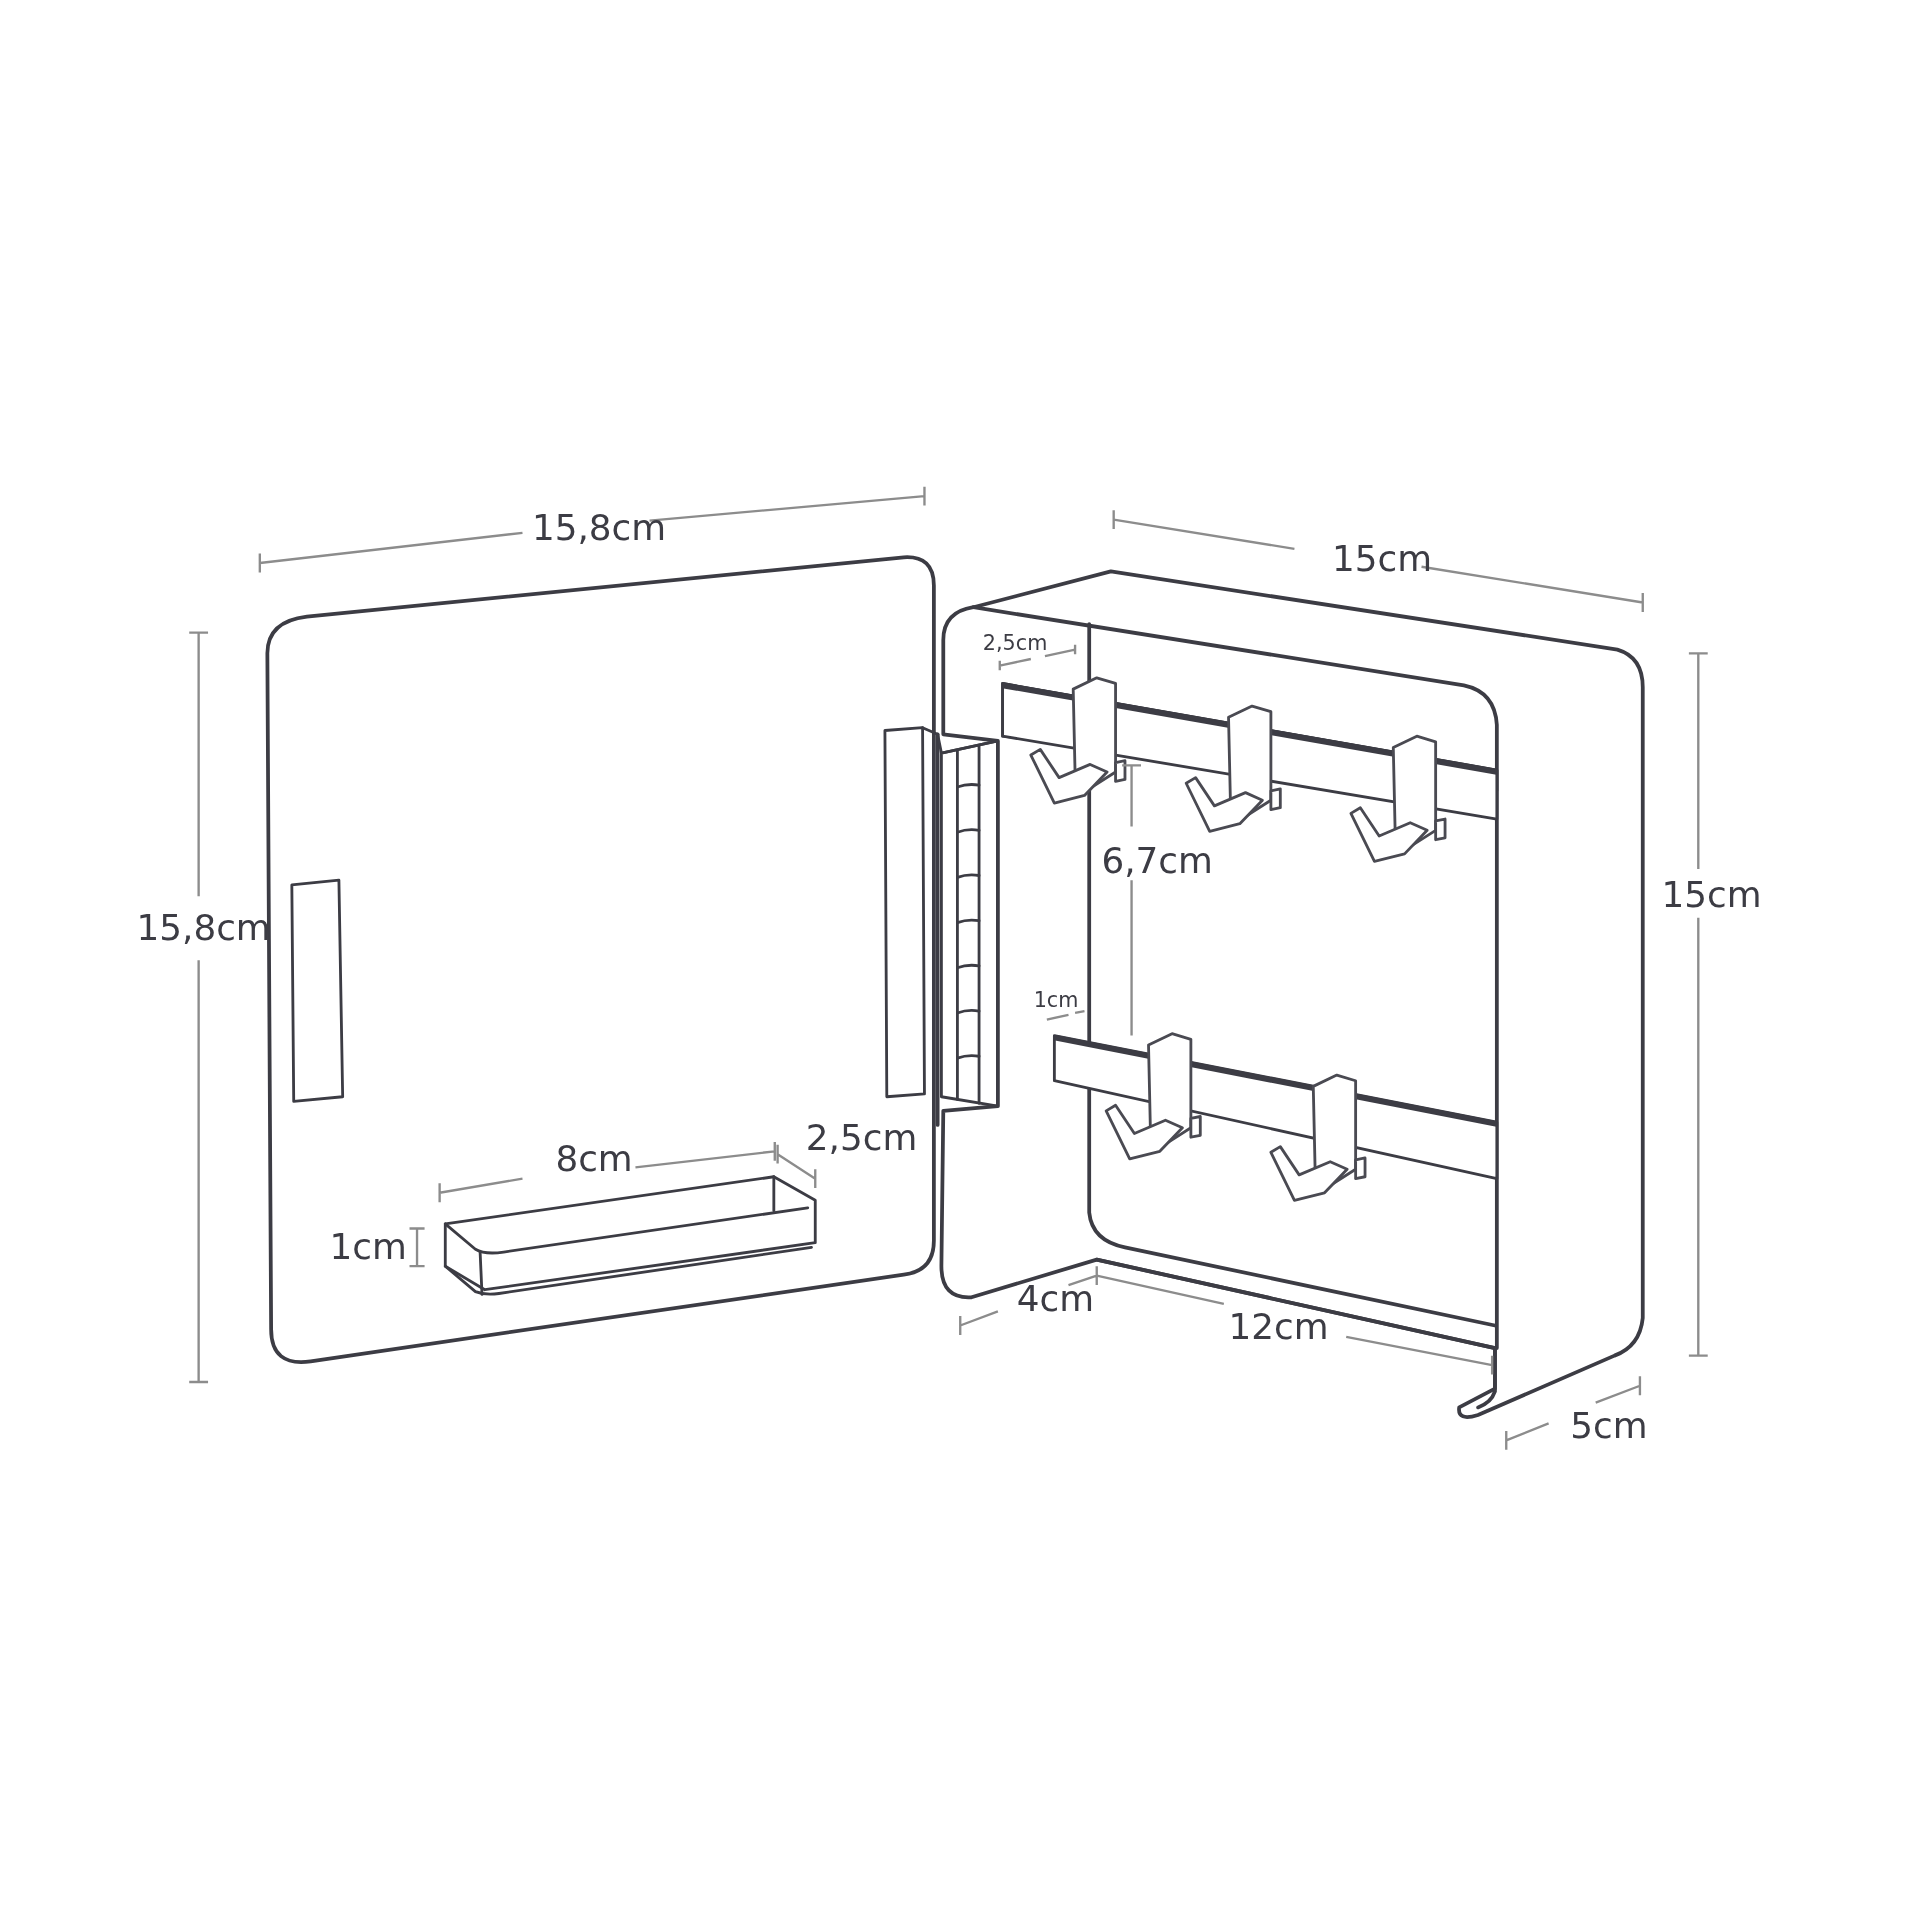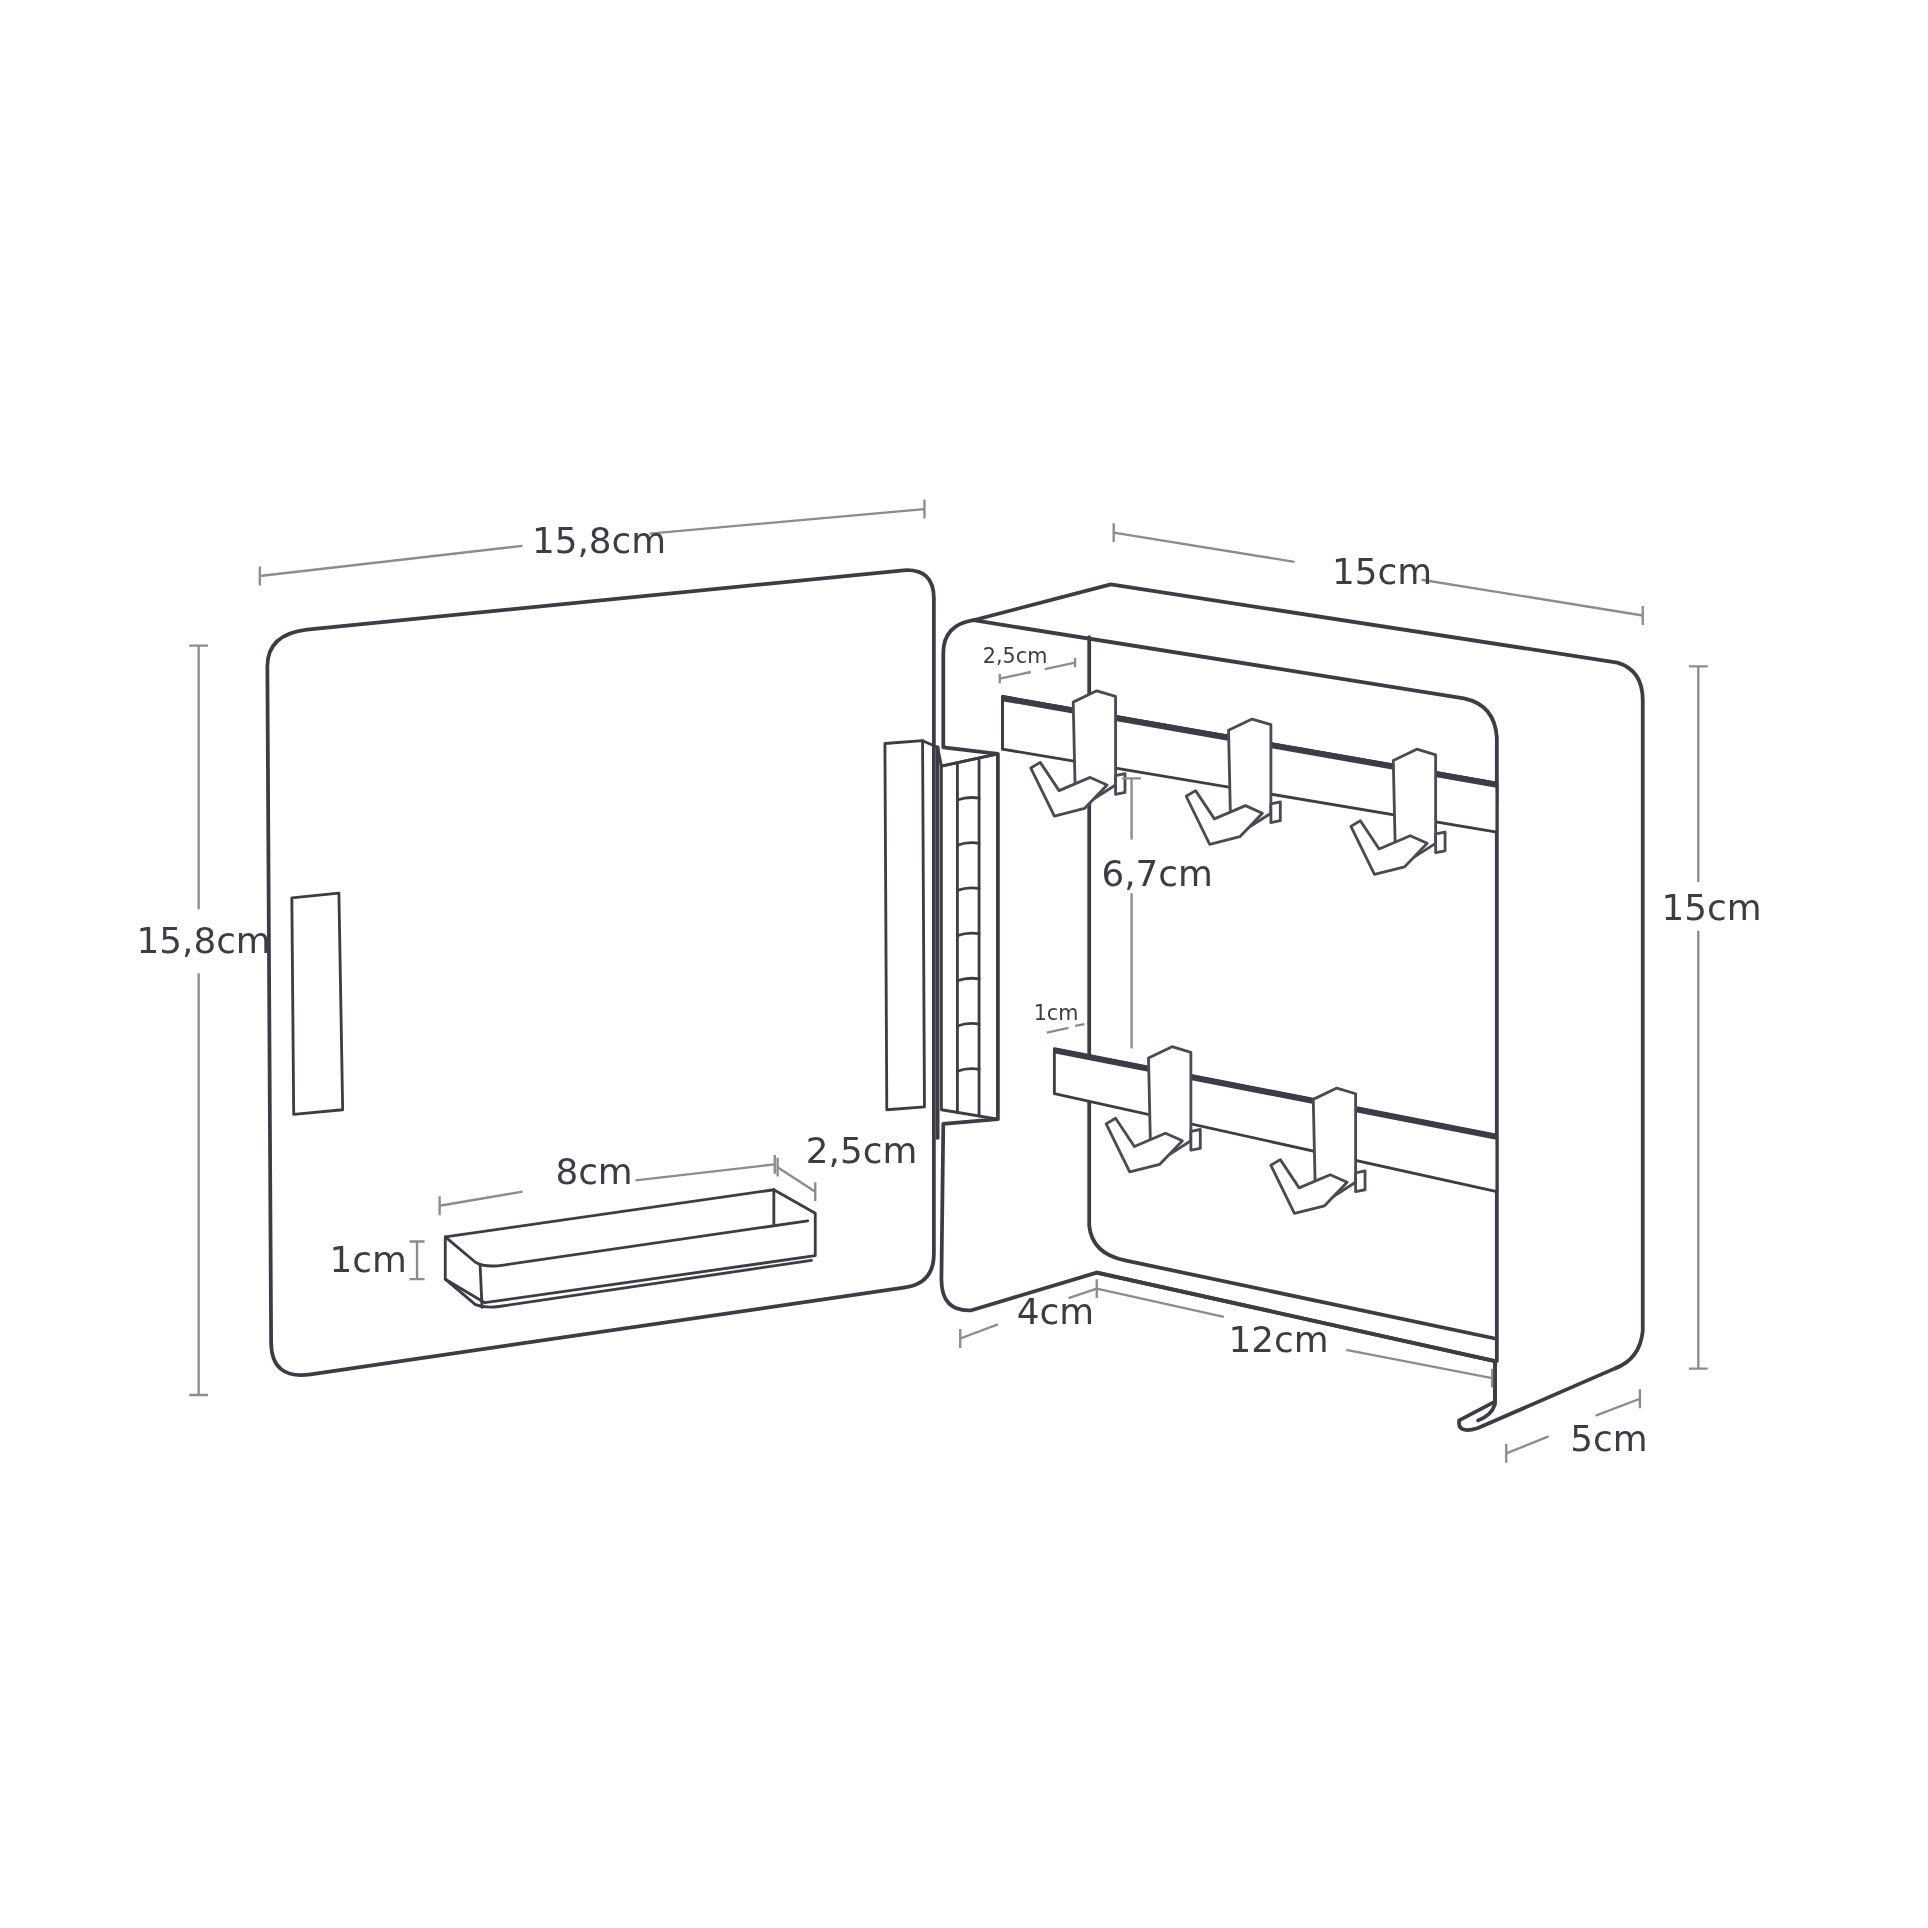--- a/index.html
+++ b/index.html
@@ -1,17 +1,17 @@
 <!DOCTYPE html>
 <html style="font-size:15px"><head>
 <meta charset="utf-8">
 <style>
   html, body { margin: 0; padding: 0; background: #ffffff; }
   body { width: 1928px; height: 1928px; overflow: hidden; }
-  #stage { position: absolute; left: 0; top: 13px; width: 1928px; height: 1416px; }
+  #stage { position: absolute; left: 0; top: 0; width: 1928px; height: 1416px; }
   svg { display: block; }
   .outline { fill: #ffffff; stroke: #3c3c44; stroke-width: 4; stroke-linejoin: round; stroke-linecap: round; }
   .outline-thin { fill: #ffffff; stroke: #3c3c44; stroke-width: 3; stroke-linejoin: round; stroke-linecap: round; }
   .line { fill: none; stroke: #3c3c44; stroke-width: 4; stroke-linecap: round; stroke-linejoin: round; }
   .line-thin { fill: none; stroke: #3c3c44; stroke-width: 3; stroke-linecap: round; stroke-linejoin: round; }
   .dim { fill: none; stroke: #8c8c8c; stroke-width: 2.5; stroke-linecap: butt; }
   .hook { fill: #ffffff; stroke: #4a4a52; stroke-width: 3; stroke-linejoin: round; }
   .label { font-family: "DejaVu Sans", sans-serif; fill: #3c3c44; }
   .lbl-lg { font-size: 38px; }
   .lbl-sm { font-size: 22px; }

